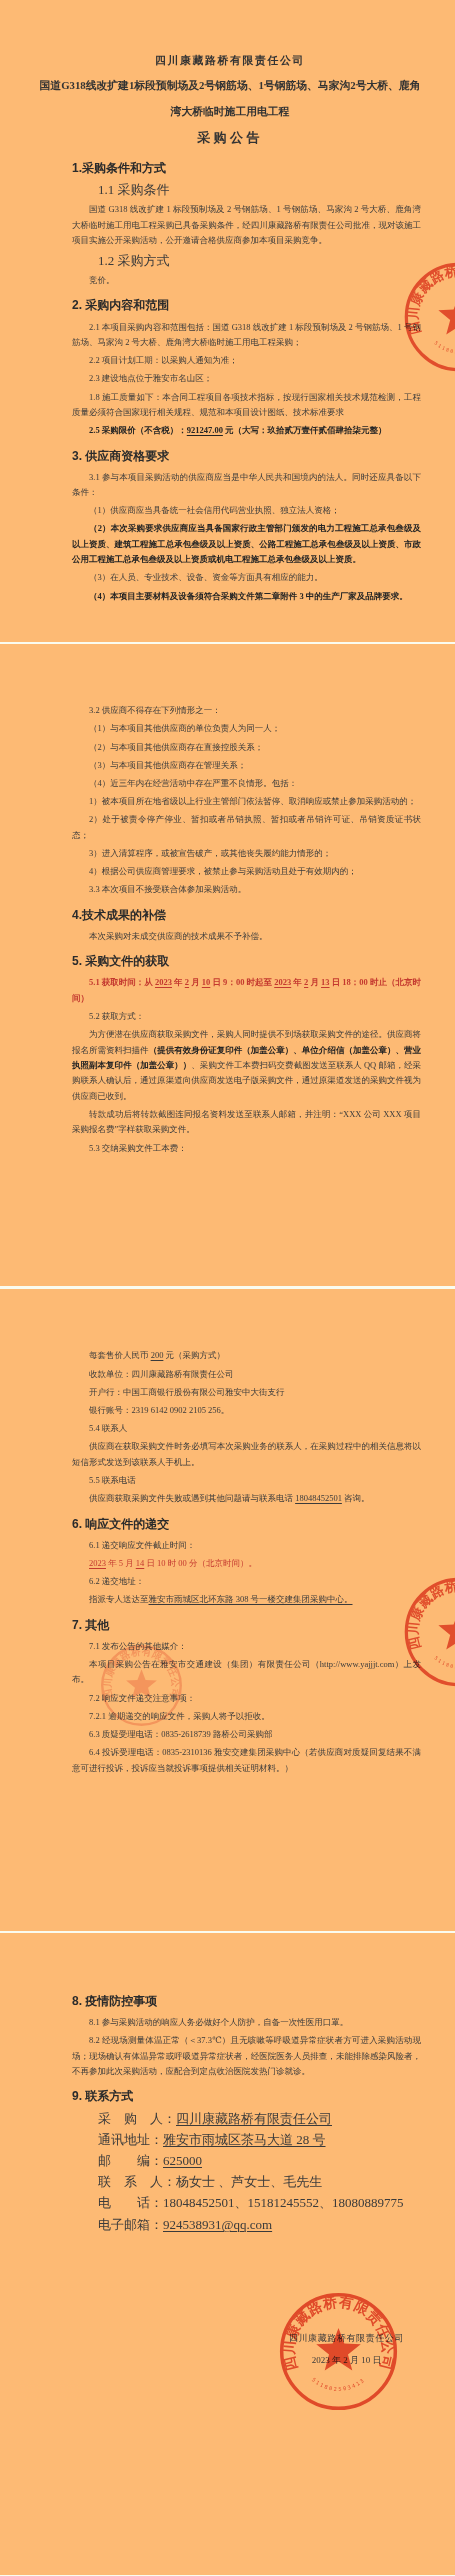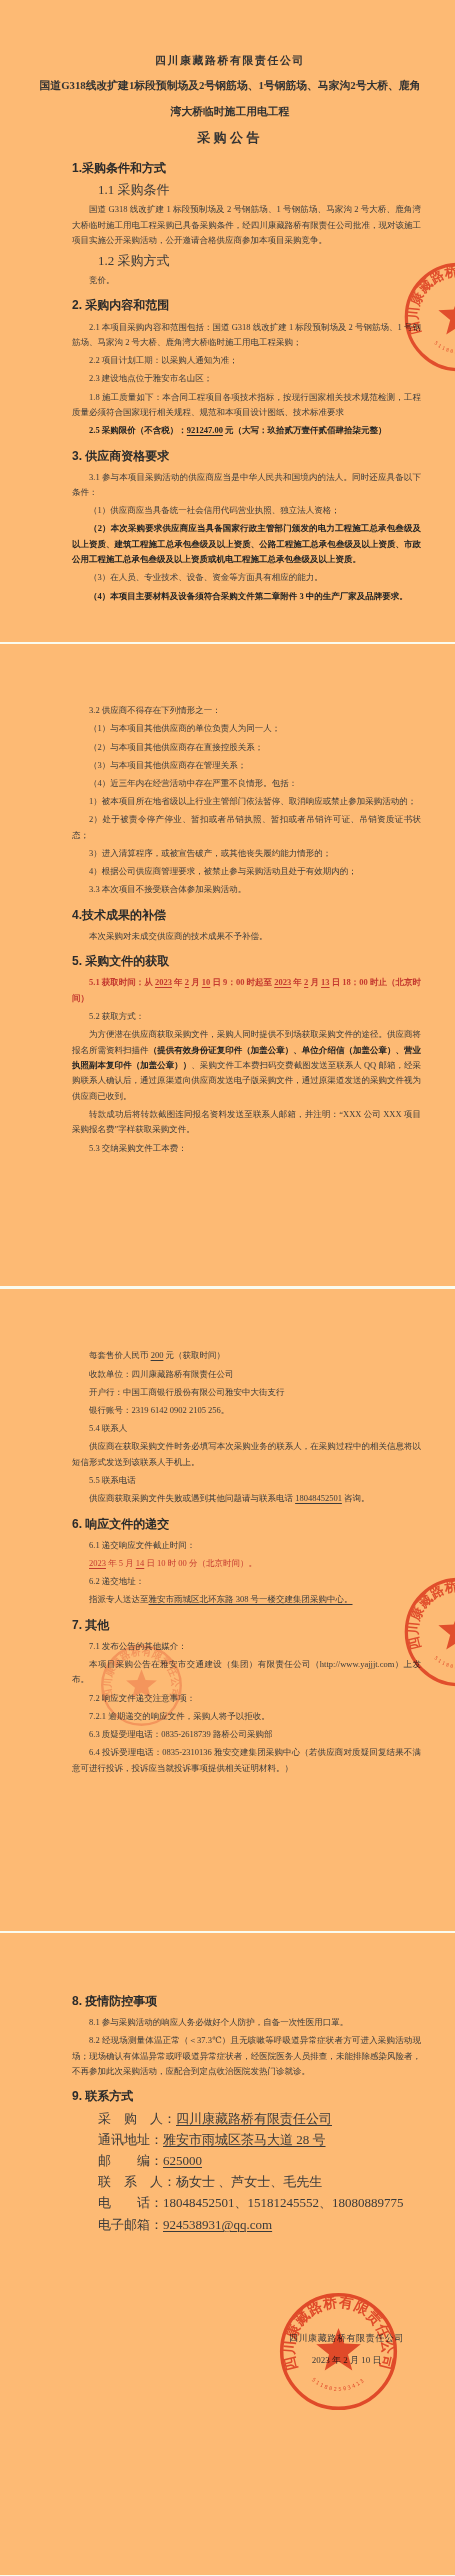--- a/index.html
+++ b/index.html
@@ -137,21 +137,21 @@
         <div class="blk p red b"><span>5.1 获取时间：从 </span><span class="u">2023</span><span> 年 </span><span class="u">2</span><span> 月 </span><span class="u">10</span><span> 日 9：00 时起至 </span><span class="u">2023</span><span> 年 </span><span class="u">2</span><span> 月 </span><span class="u">13</span><span> 日 18：00 时止（北京时间）</span></div>
         <div class="blk p"><span>5.2 获取方式：</span></div>
         <div class="blk p"><span>为方便潜在供应商获取采购文件，采购人同时提供不到场获取采购文件的途径。供应商将报名所需资料扫描件</span><span class="b">（提供有效身份证复印件（加盖公章）、单位介绍信（加盖公章）、营业执照副本复印件（加盖公章））</span><span>、采购文件工本费扫码交费截图发送至联系人 QQ 邮箱，经采购联系人确认后，通过原渠道向供应商发送电子版采购文件，通过原渠道发送的采购文件视为供应商已收到。</span></div>
         <div class="blk p"><span>转款成功后将转款截图连同报名资料发送至联系人邮箱，并注明：“XXX 公司 XXX 项目采购报名费”字样获取采购文件。</span></div>
         <div class="blk p"><span>5.3 交纳采购文件工本费：</span></div>
       </div>
   </section>
 
   <section class="page">
     <div class="content pad3">
-        <div class="blk p"><span>每套售价人民币 </span><span class="u">200</span><span> 元（获取时间）</span></div>
+        <div class="blk p"><span>每套售价人民币 </span><span class="u">200</span><span> 元（采购方式）</span></div>
         <div class="blk p"><span>收款单位：四川康藏路桥有限责任公司</span></div>
         <div class="blk p"><span>开户行：中国工商银行股份有限公司雅安中大街支行</span></div>
         <div class="blk p"><span>银行账号：2319 6142 0902 2105 256。</span></div>
         <div class="blk p"><span>5.4 联系人</span></div>
         <div class="blk p"><span>供应商在获取采购文件时务必填写本次采购业务的联系人，在采购过程中的相关信息将以短信形式发送到该联系人手机上。</span></div>
         <div class="blk p"><span>5.5 联系电话</span></div>
         <div class="blk p"><span>供应商获取采购文件失败或遇到其他问题请与联系电话 </span><span class="u">18048452501</span><span> 咨询。</span></div>
         <div class="blk h1"><span>6. 响应文件的递交</span></div>
         <div class="blk p"><span>6.1 递交响应文件截止时间：</span></div>
         <div class="blk p red"><span class="u">2023</span><span> 年 5 月 </span><span class="u">14</span><span> 日 10 时 00 分（北京时间）。</span></div>

